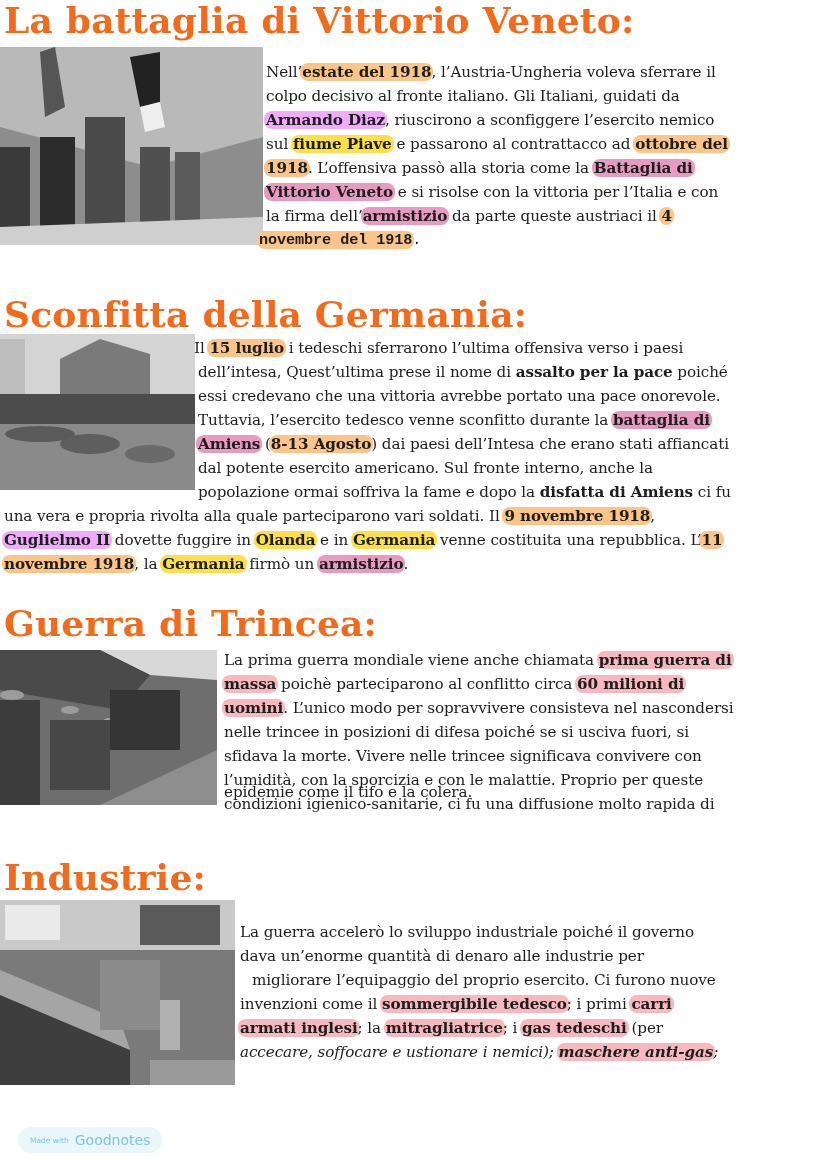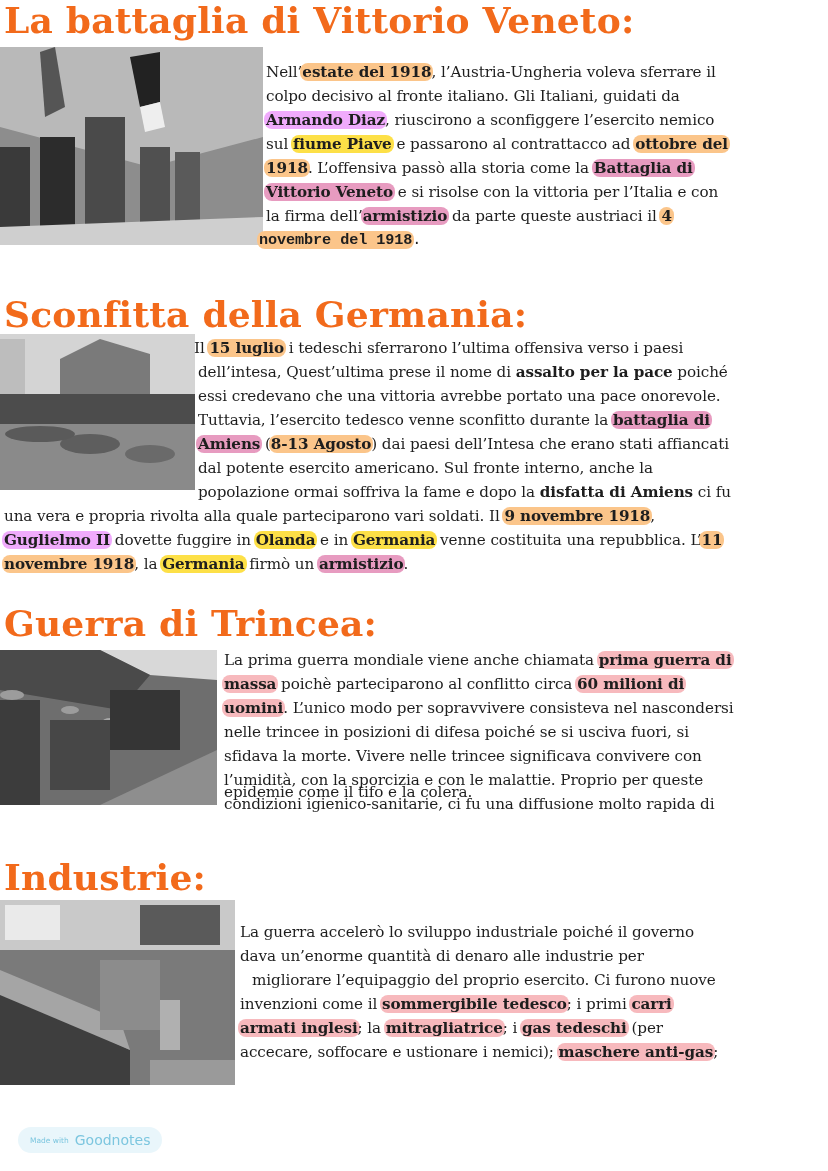--- a/index.html
+++ b/index.html
@@ -137,19 +137,19 @@
     <rect x="160" y="100" width="20" height="50" fill="#b0b0b0"></rect>
     <rect x="150" y="160" width="85" height="25" fill="#9a9a9a"></rect>
   </svg>
 </div>
 <div id="s3">
     <div class="line" style="left: 240px; top: 920px;"><span class="seg">La guerra accelerò lo sviluppo industriale poiché il governo</span></div>
     <div class="line" style="left: 240px; top: 944px;"><span class="seg">dava un’enorme quantità di denaro alle industrie per</span></div>
     <div class="line" style="left: 240px; top: 968px; margin-left: 12px;"><span class="seg">migliorare l’equipaggio del proprio esercito. Ci furono nuove</span></div>
     <div class="line" style="left: 240px; top: 992px;"><span class="seg">invenzioni come il </span><span class="seg b hl hl-pink">sommergibile tedesco</span><span class="seg">; i primi </span><span class="seg b hl hl-pink">carri</span></div>
     <div class="line" style="left: 240px; top: 1016px;"><span class="seg b hl hl-pink">armati inglesi</span><span class="seg">; la </span><span class="seg b hl hl-pink">mitragliatrice</span><span class="seg">; i </span><span class="seg b hl hl-pink">gas tedeschi</span><span class="seg"> (per</span></div>
-    <div class="line" style="left: 240px; top: 1040px;"><span class="seg">accecare, soffocare e ustionare i nemici); </span><span class="seg b hl hl-pink">maschere anti-gas</span><span class="seg">;</span></div>
+    <div class="line" style="left: 240px; top: 1040px; font-style: italic;"><span class="seg">accecare, soffocare e ustionare i nemici); </span><span class="seg b hl hl-pink">maschere anti-gas</span><span class="seg">;</span></div>
   </div>
 
 <div class="badge">
   <span class="small">Made with</span>
   <span class="brand">Goodnotes</span>
 </div>
 
 </body></html>

